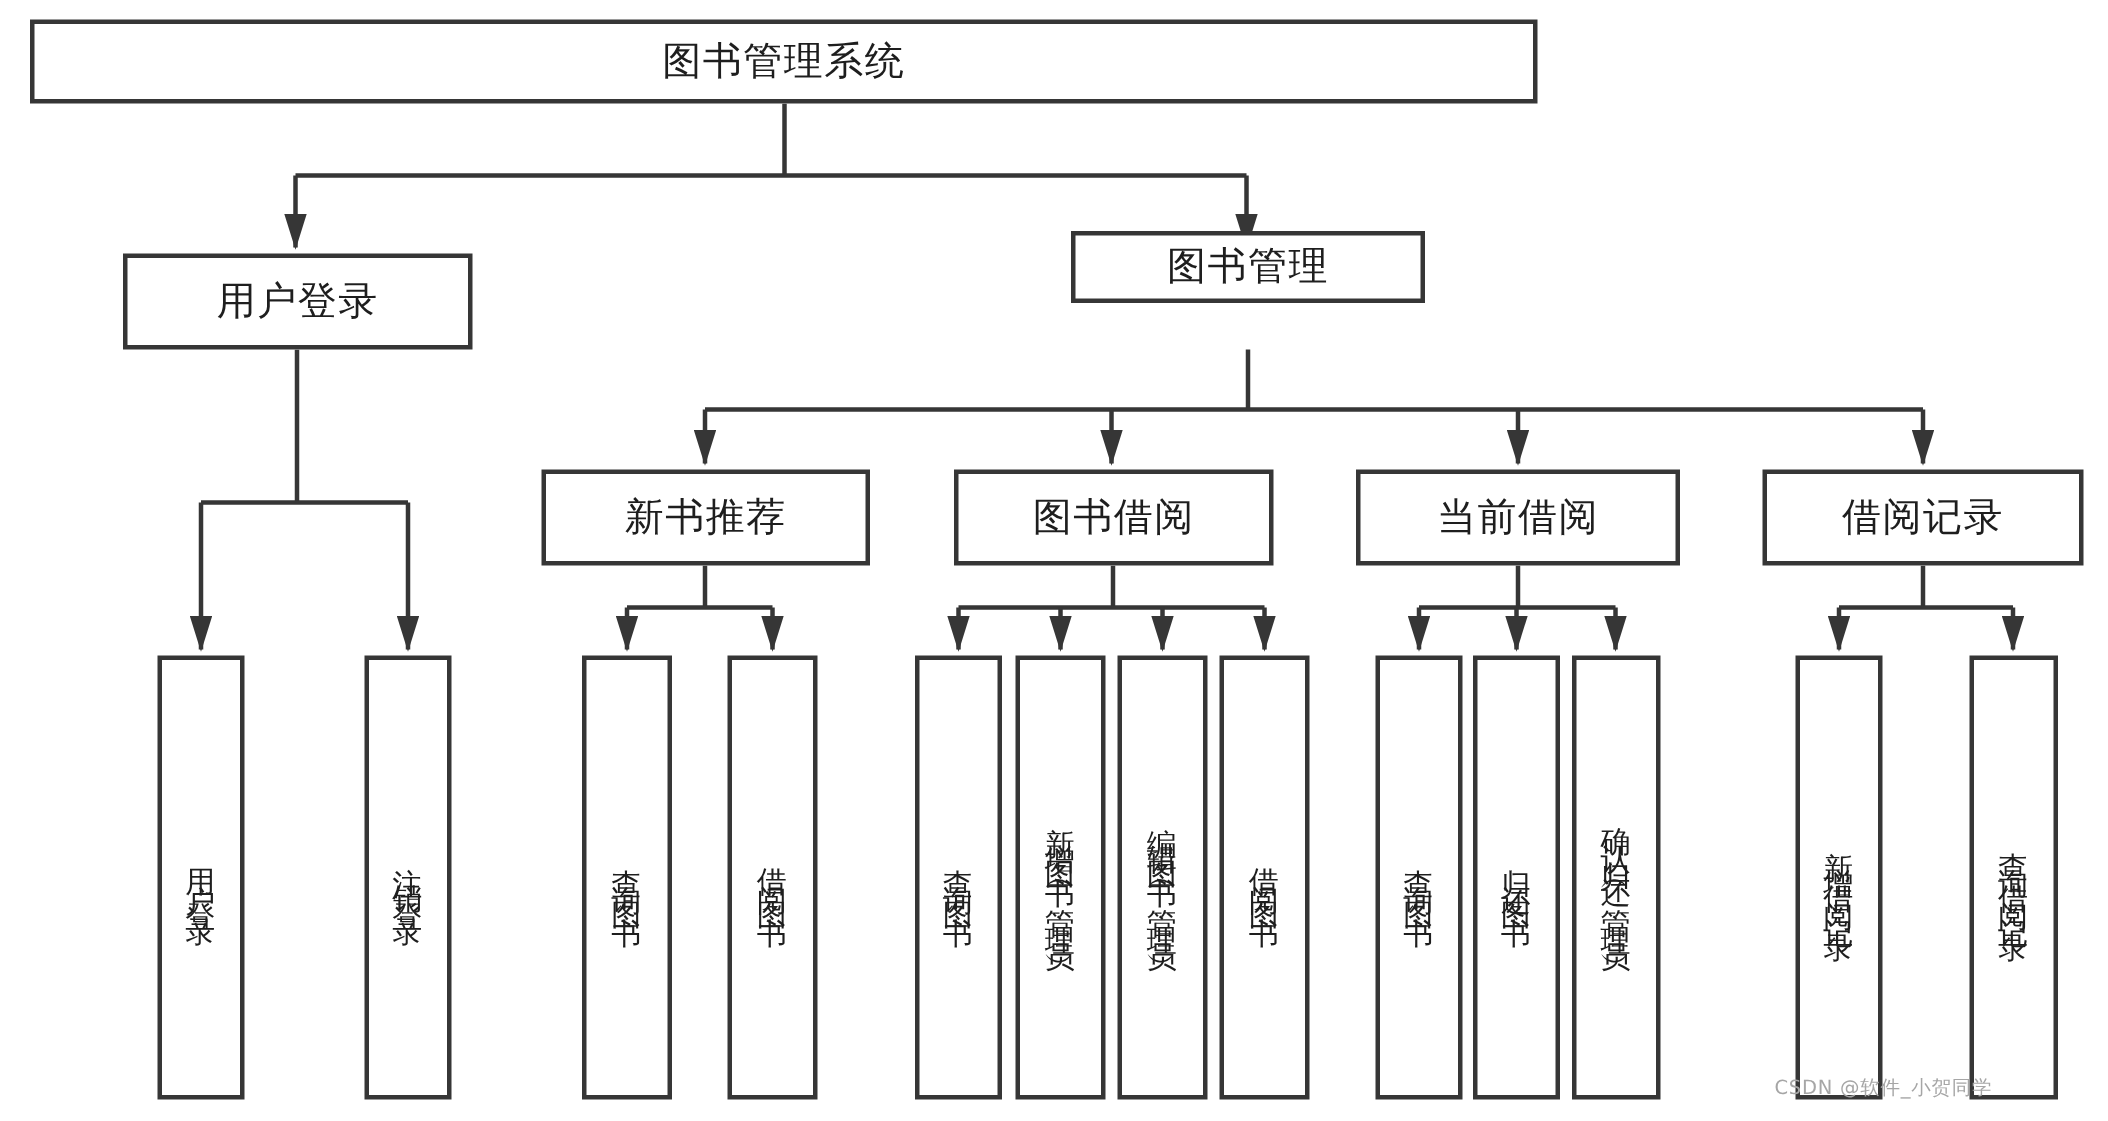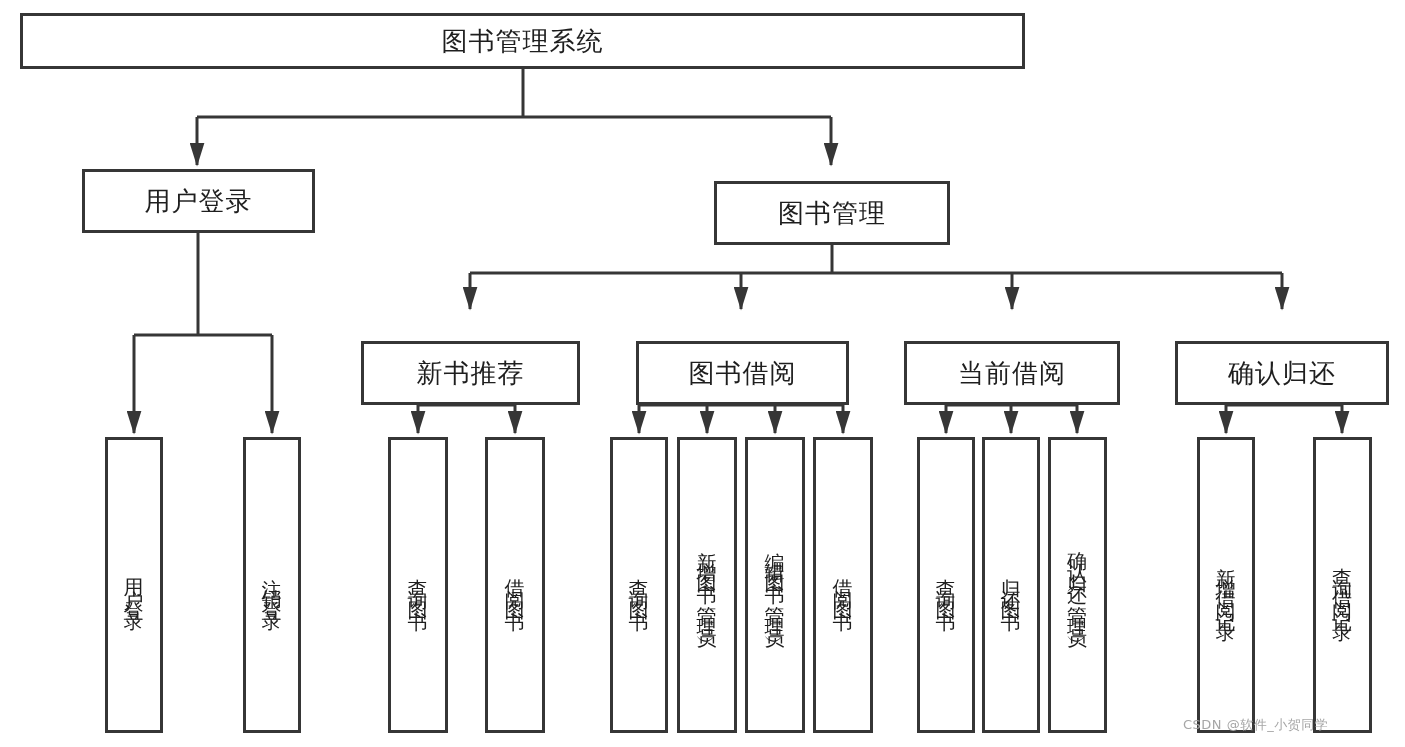--- a/index.html
+++ b/index.html
@@ -29,22 +29,22 @@
   .node-v .vtext{
     writing-mode:vertical-rl;
     text-orientation:mixed;
     letter-spacing:11px;
     line-height:1;
     white-space:nowrap;
   }
   
   .root-box   {left:20px;  top:13px;  width:1005px; height:56px;}
   .l2-a       {left:82px;  top:169px; width:233px;  height:64px;}
-  .l2-b       {left:714px; top:181px; width:236px;  height:64px;}
-  .l3         {top:313px;  height:64px;margin-top:28px;}
+  .l2-b       {left:714px; top:154px; width:236px;  height:48px;}
+  .l3         {top:313px;  height:64px;}
   .l3-a{left:361px;width:219px;}
   .l3-b{left:636px;width:213px;}
   .l3-c{left:904px;width:216px;}
   .l3-d{left:1175px;width:214px;}
   .leaf       {top:437px;  height:296px;}
   .lf-1 {left:105px; width:58px;}
   .lf-2 {left:243px; width:58px;}
   .lf-3 {left:388px; width:60px;}
   .lf-4 {left:485px; width:60px;}
   .lf-5 {left:610px; width:58px;}
@@ -134,21 +134,21 @@
   <div class="node node-h l3 l3-a">
     <span>新书推荐</span>
   </div>
   <div class="node node-h l3 l3-b">
     <span>图书借阅</span>
   </div>
   <div class="node node-h l3 l3-c">
     <span>当前借阅</span>
   </div>
   <div class="node node-h l3 l3-d">
-    <span>确认归还</span>
+    <span>借阅记录</span>
   </div>
 
   <div class="node node-v leaf lf-1">
     <span class="vtext">用户登录</span>
   </div>
   <div class="node node-v leaf lf-2">
     <span class="vtext">注销登录</span>
   </div>
   <div class="node node-v leaf lf-3">
     <span class="vtext">查询图书</span>

